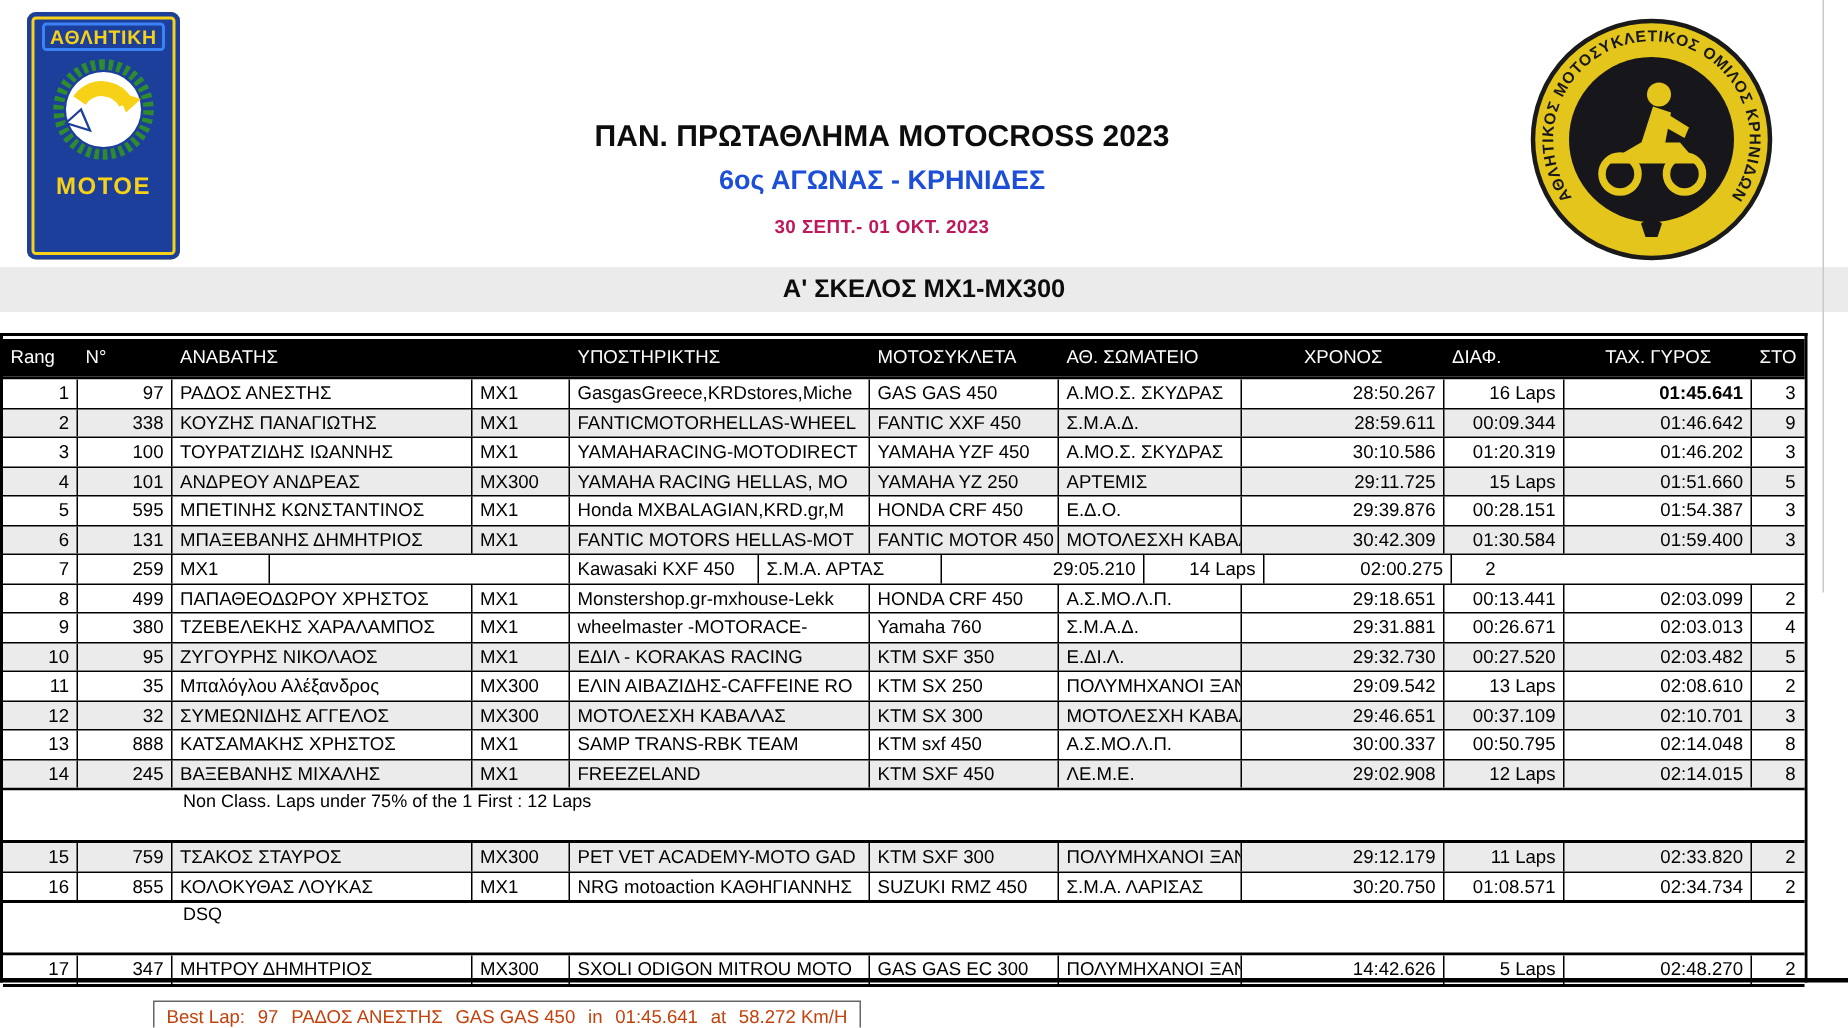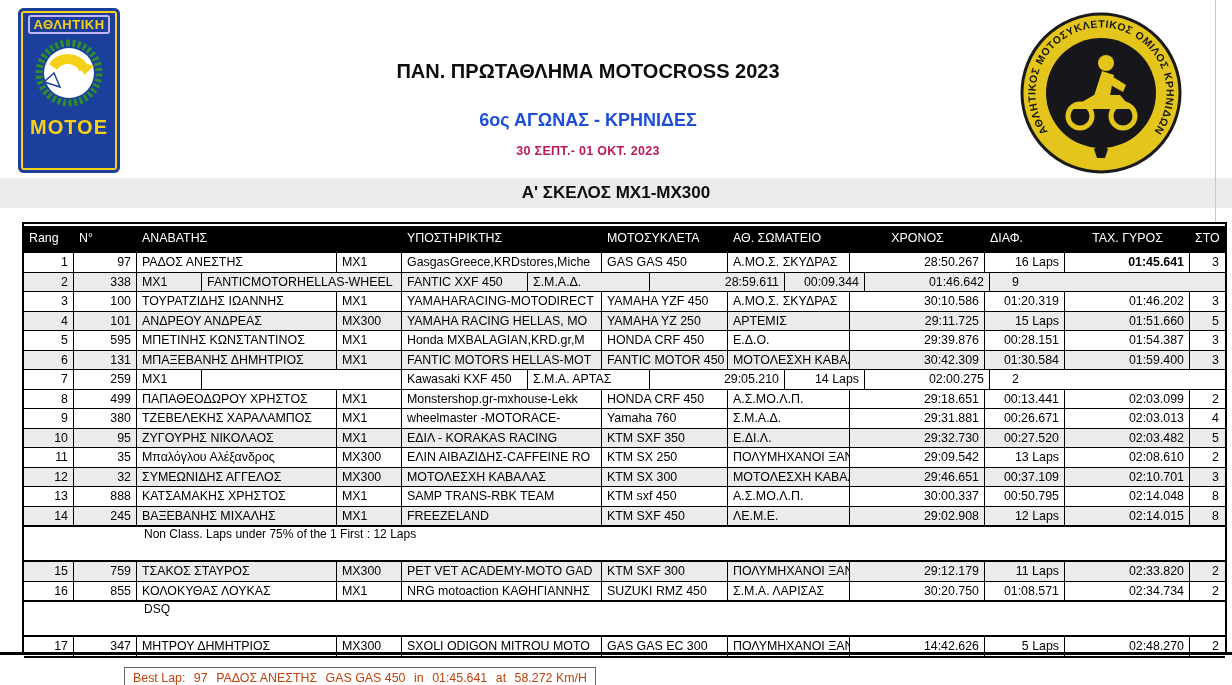--- a/index.html
+++ b/index.html
@@ -1,36 +1,36 @@
 <!DOCTYPE html>
 <html><head>
 <meta charset="utf-8">
 <style>
   html,body{margin:0;padding:0;}
   body{width:1232px;height:685px;background:#fff;font-family:"Liberation Sans",sans-serif;position:relative;overflow:hidden;}
 
   
   .logo-left{position:absolute;left:18px;top:8px;width:102px;height:165px;background:#1b3f9b;border-radius:6px;
     box-shadow:inset 0 0 0 3px #1b3f9b, inset 0 0 0 5px #f7d117;display:flex;flex-direction:column;align-items:center;}
-  .logo-left .athl{margin-top:7px;color:#f7d117;font-weight:bold;font-size:13px;border:2px solid #c4b5fd;border-radius:3px;padding:0 3px;letter-spacing:.5px;}
-  .logo-left .motoe{color:#f7d117;font-weight:800;font-size:20px;letter-spacing:1px;margin-top:-2px;}
+  .logo-left .athl{margin-top:7px;color:#f7d117;font-weight:bold;font-size:13px;border:2px solid #3b82f6;border-radius:3px;padding:0 3px;letter-spacing:.5px;}
+  .logo-left .motoe{color:#f7d117;font-weight:800;font-size:16px;letter-spacing:1px;margin-top:-2px;}
 
   
   .logo-right{position:absolute;left:1020px;top:12px;width:162px;height:162px;}
 
   
-  .title1{position:absolute;top:60px;left:188px;width:800px;text-align:center;font-size:20px;font-weight:bold;color:#0d0d0d;}
+  .title1{position:absolute;top:80px;left:188px;width:800px;text-align:center;font-size:20px;font-weight:bold;color:#0d0d0d;}
   .title2{position:absolute;top:110px;left:188px;width:800px;text-align:center;font-size:18px;font-weight:bold;color:#1d4ed8;}
   .title3{position:absolute;top:144px;left:188px;width:800px;text-align:center;font-size:12.5px;font-weight:bold;color:#be185d;letter-spacing:.3px;}
   .band{position:absolute;top:178px;left:0;width:1232px;height:30px;background:#ebebeb;display:flex;align-items:center;justify-content:center;
     font-size:17px;font-weight:bold;color:#0d0d0d;}
   .page-edge{position:absolute;left:1215px;top:0;width:1px;height:395px;background:#c9c9c9;}
 
   
-  .results{position:absolute;left:22px;top:222px;width:1205px;height:433px;border:2px solid #000;border-bottom:none;box-sizing:border-box;background:#fff;padding-top:2px;}
+  .results{position:absolute;left:0;top:222px;width:1205px;height:433px;border:2px solid #000;border-bottom:none;box-sizing:border-box;background:#fff;padding-top:2px;}
   .hdr{display:flex;background:#000;color:#fff;height:25px;}
   .hcell{font-size:12.4px;line-height:25px;padding:0 5px;box-sizing:border-box;white-space:nowrap;overflow:hidden;font-weight:normal;}
   .box{border-top:2px solid #000;border-bottom:2px solid #000;}
   .row{display:flex;border-top:1px solid #000;background:#fff;}
   .box .row:first-child{border-top:none;}
   .row.shade{background:#ebebeb;}
   .cell{border-right:1px solid #000;font-size:12.4px;line-height:18.5px;height:18.5px;padding:0 5px;box-sizing:border-box;white-space:nowrap;overflow:hidden;color:#000;}
   .cell.bold{font-weight:bold;}
   .c0{width:50px;}.c1{width:63px;}.c2{width:200px;}.c3{width:65px;}.c4{width:200px;}.c5{width:126px;}
   .c6{width:122px;}.c7{width:135px;}.c8{width:80px;}.c9{width:125px;}.c10{width:34px;}
@@ -111,20 +111,21 @@
           <div class="cell c5 a-left">GAS GAS 450</div>
           <div class="cell c6 a-left">Α.ΜΟ.Σ. ΣΚΥΔΡΑΣ</div>
           <div class="cell c7 a-right">28:50.267</div>
           <div class="cell c8 a-right">16 Laps</div>
           <div class="cell c9 a-right bold">01:45.641</div>
           <div class="cell c10 a-right">3</div>
         </div>
         <div class="row shade">
           <div class="cell c0 a-right">2</div>
           <div class="cell c1 a-right">338</div>
+          <div class="cell c2 a-left">ΚΟΥΖΗΣ ΠΑΝΑΓΙΩΤΗΣ</div>
           <div class="cell c3 a-left">MX1</div>
           <div class="cell c4 a-left">FANTICMOTORHELLAS-WHEEL</div>
           <div class="cell c5 a-left">FANTIC XXF 450</div>
           <div class="cell c6 a-left">Σ.Μ.Α.Δ.</div>
           <div class="cell c7 a-right">28:59.611</div>
           <div class="cell c8 a-right">00:09.344</div>
           <div class="cell c9 a-right">01:46.642</div>
           <div class="cell c10 a-right">9</div>
         </div>
         <div class="row">

